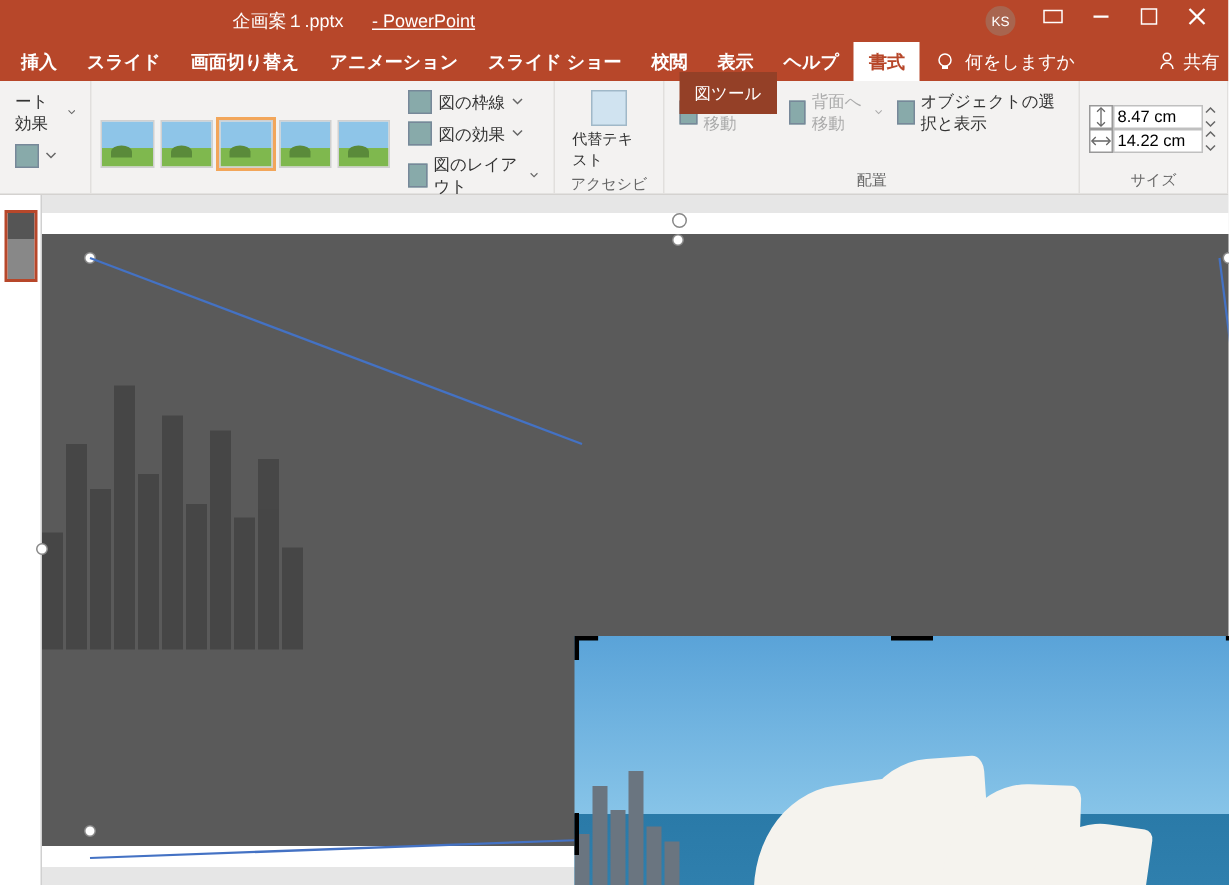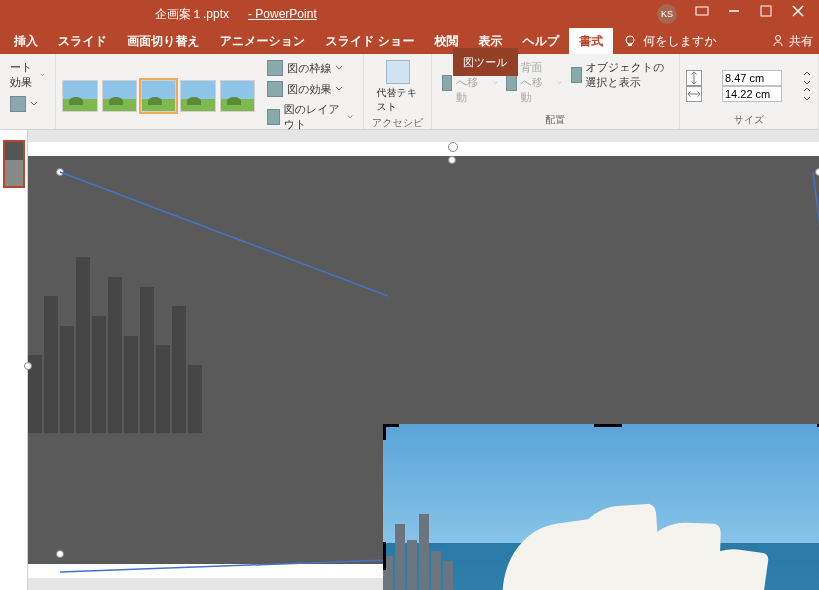--- a/index.html
+++ b/index.html
@@ -30,21 +30,21 @@
 .thumb::after { content:""; position:absolute; bottom:6px; left:6px; width:14px; height:8px; background:#5a8a3a; border-radius: 50% 50% 0 0; }
 
 .vbtn { display: flex; align-items: center; gap: 4px; font-size: 11px; color: #333; padding: 2px 4px; cursor: pointer; }
 .vbtn .ico { width: 16px; height: 16px; background: #8aa; border: 1px solid #789; }
 .dd { width: 8px; height: 8px; }
 
 .bigbtn { display: flex; flex-direction: column; align-items: center; justify-content: center; gap: 2px; font-size: 10px; color: #333; padding: 2px 6px; cursor: pointer; }
 .bigbtn .ico { width: 24px; height: 24px; background: #d0e3f0; border: 1px solid #a0b8c8; }
 
 .sizegrp input { width: 60px; font-size: 11px; border: 1px solid #c0c0c0; padding: 1px 2px; }
-.sizerow { display: flex; align-items: center; gap: 20px; margin: 0 0; }
+.sizerow { display: flex; align-items: center; gap: 0; margin: 0 0; }
 .sizerow .ico { width: 16px; height: 16px; border: 1px solid #999; background: #fff; position: relative; }
 
 .canvas-area { position: absolute; top: 130px; left: 0; right: 0; bottom: 0; background: #e6e6e6; display: flex; }
 .slidepanel { width: 28px; background: #fff; border-right: 1px solid #d0d0d0; padding-top: 8px; }
 .slidethumb { width: 22px; height: 48px; margin: 2px auto; border: 2px solid #b7472a; background: linear-gradient(to bottom, #555 40%, #888 40%); }
 
 .slide-canvas { flex: 1; position: relative; background: #fff; margin: 12px 0 12px 0; overflow: visible; }
 
 .cropped-bg { position: absolute; left: 0; top: 14px; right: 0; bottom: 14px; background: #5a5a5a; overflow: hidden; }
 .city { position: absolute; left: 0; bottom: 32%; width: 48%; height: 48%; display: flex; align-items: flex-end; gap: 2px; opacity: .4; }

